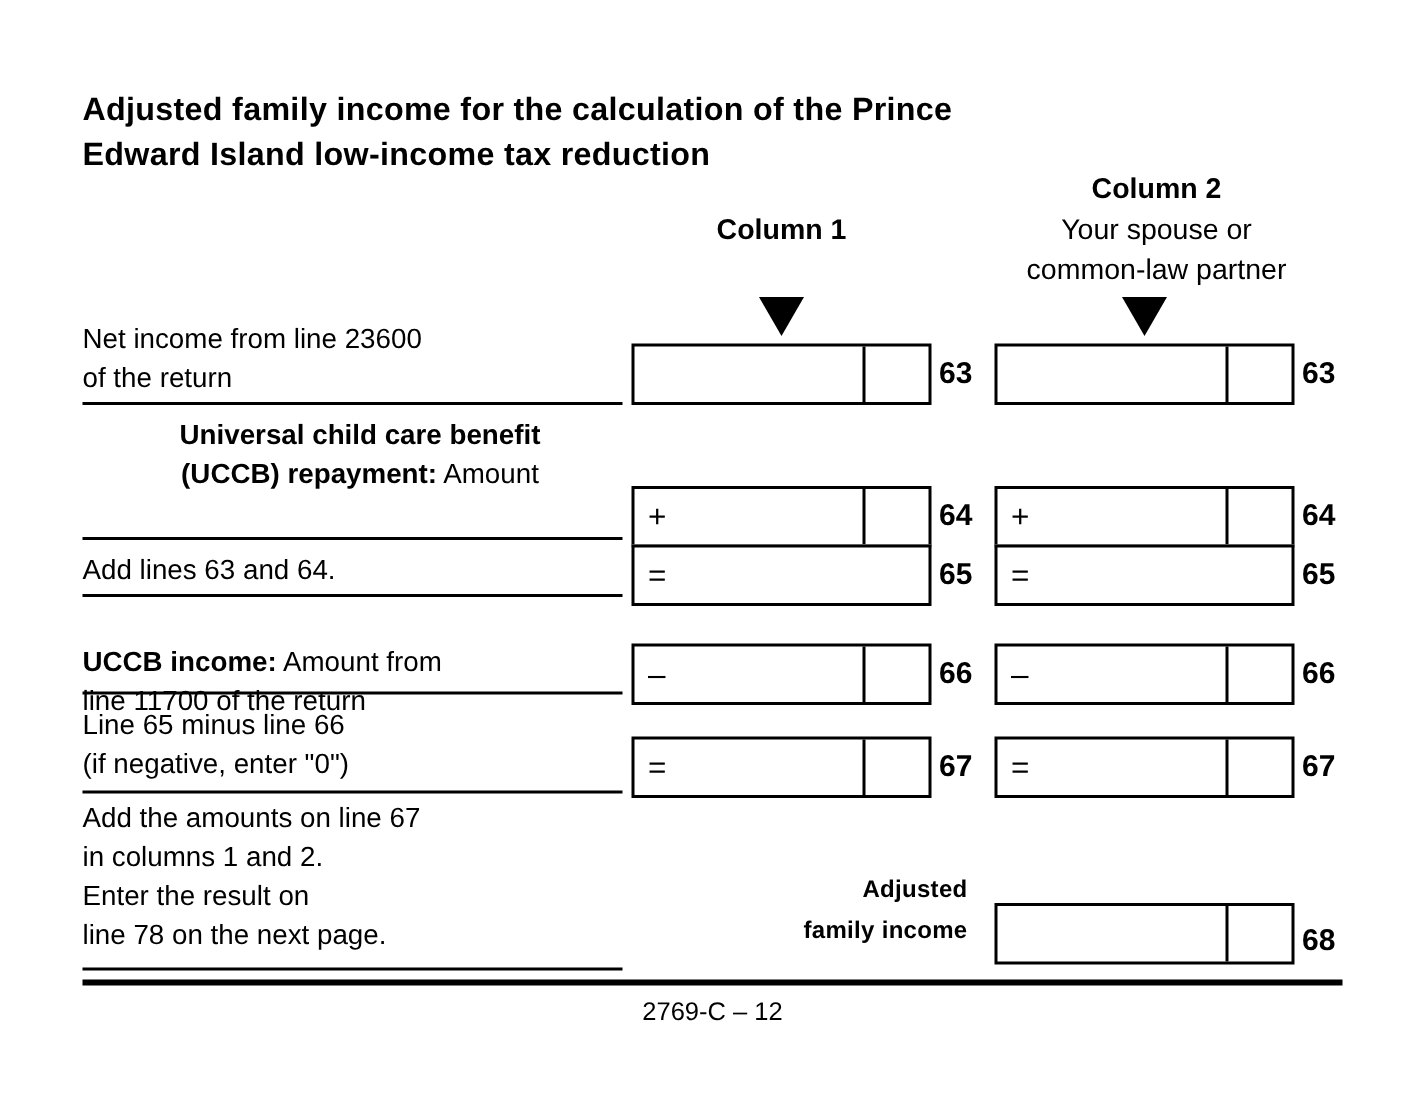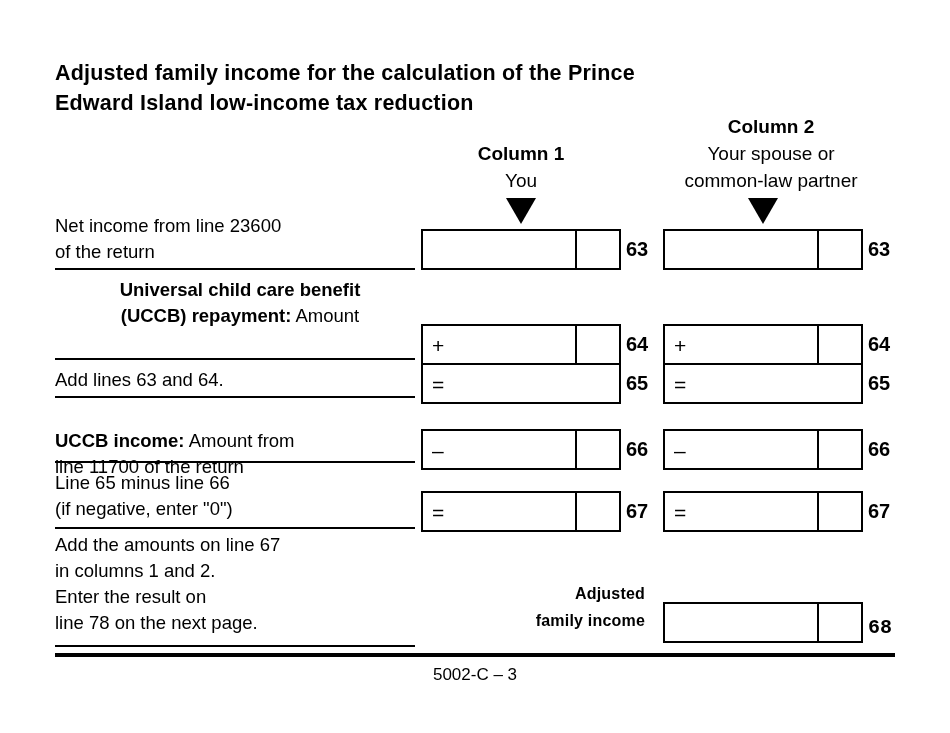--- a/index.html
+++ b/index.html
@@ -129,21 +129,20 @@
 
 <div id="page">
 
   <div class="abs title">
     <div>Adjusted family income for the calculation of the Prince</div>
     <div>Edward Island low-income tax reduction</div>
   </div>
 
   <div class="abs colhead" id="col1-head">
     <div class="strong">Column 1</div>
-    <div>You</div>
   </div>
 
   <div class="abs colhead" id="col2-head">
     <div class="strong">Column 2</div>
     <div>Your spouse or</div>
     <div>common-law partner</div>
   </div>
 
   <div class="abs arrow" style="left:506px; top:198px;"></div>
   <div class="abs arrow" style="left:748px; top:198px;"></div>
@@ -242,19 +241,19 @@
   <div class="abs labelrule" style="top:645px;"></div>
 
   <div class="abs afi-caption">
     <div>Adjusted</div>
     <div>family income</div>
   </div>
 
   <div class="abs box" style="left:663px; top:602px; width:200px;">
     <div class="cents-div" style="left:152px;"></div>
   </div>
-  <div class="abs linenum" style="left:868px; top:607px;font-family:Liberation Mono, monospace;">68</div>
+  <div class="abs linenum" style="left:868px; top:607px;">68</div>
 
   <div class="abs bottomrule" style="top:653px;"></div>
 
-  <div class="abs footer">5002-C – 3</div>
+  <div class="abs footer">2769-C – 12</div>
 
 </div>
 
 </body></html>

